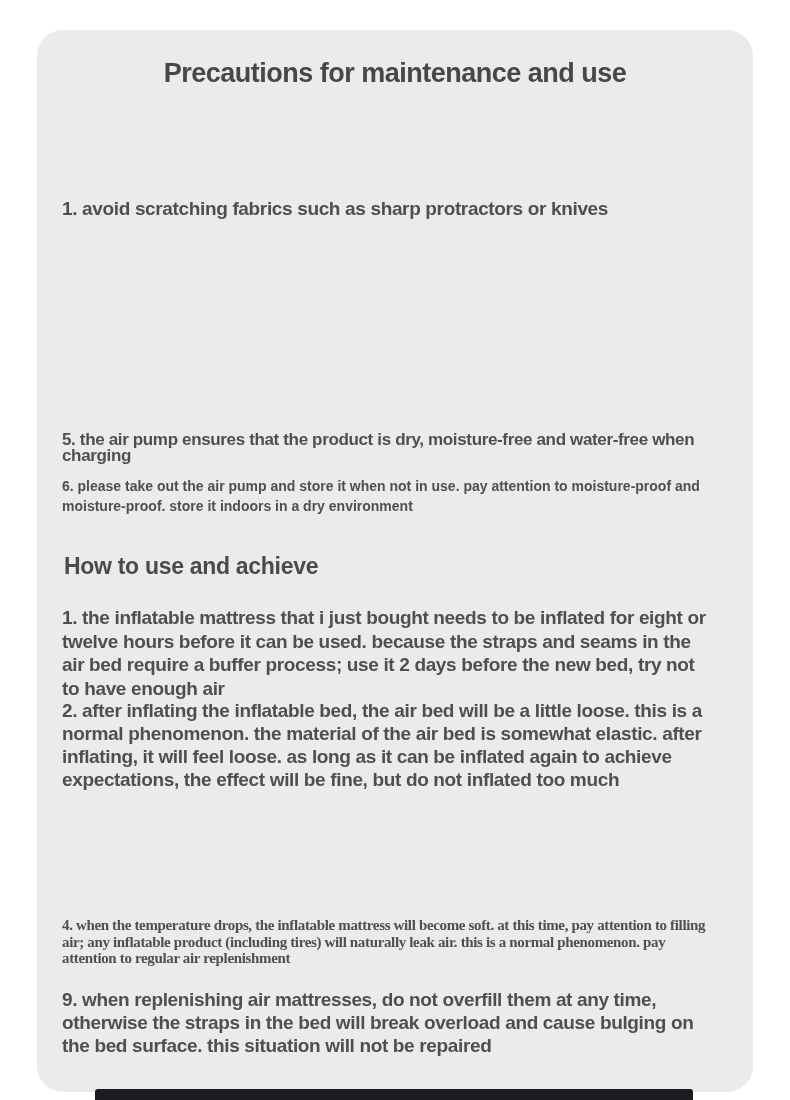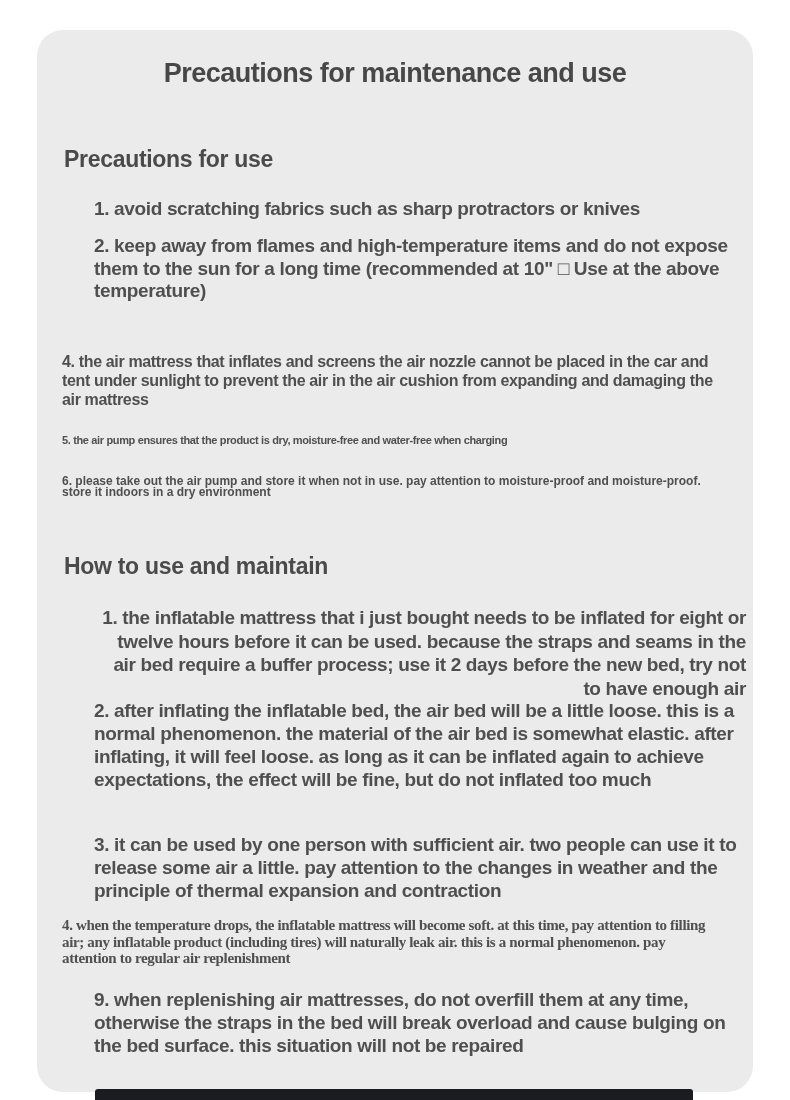--- a/index.html
+++ b/index.html
@@ -43,31 +43,31 @@
   .heading-1 { top: 146px; }
   .heading-2 { top: 553px; }
   .item {
     position: absolute;
     left: 62px;
     width: 652px;
     font-weight: bold;
     color: #4f4f4f;
     letter-spacing: -0.35px;
   }
-  .size-lg  { font-size: 19px;   line-height: 22.5px; margin-left: 32px; }
+  .size-lg  { font-size: 19px;   line-height: 22.5px; }
   .size-md  { font-size: 16px;   line-height: 19px;   }
-  .size-sm  { font-size: 11px; line-height: 16px;   }
-  .size-xs  { font-size: 12px;   line-height: 11px;   letter-spacing: 0; }
+  .size-sm  { font-size: 17px; line-height: 16px;   }
+  .size-xs  { font-size: 14px;   line-height: 20px;   letter-spacing: 0; }
   .s1-i1 { top: 198px; }
   .s1-i2 { top: 235px; }
   .s1-i3 { top: 315px; }
   .s1-i4 { top: 352px; }
   .s1-i5 { top: 432px; }
   .s1-i6 { top: 476px; }
-  .s2-i1 { top: 606px; line-height: 23.5px; text-align: right; }
+  .s2-i1 { top: 606px; line-height: 23.5px; }
   .s2-i2 { top: 699px; line-height: 23px; }
   .s2-i3 { top: 833px; line-height: 23px; }
   .s2-i4 { top: 917px; font-size: 15px; line-height: 16.5px; font-family: Liberation Serif, serif; }
   .s2-i5 { top: 988px; line-height: 23px; }
   .bottom-bar {
     position: absolute;
     left: 95px;
     top: 1089px;
     width: 598px;
     height: 11px;
@@ -77,31 +77,27 @@
 </style>
 </head>
 <body>
 
 <div class="page">
 
   <div class="card"></div>
 
   <div class="doc-title">Precautions for maintenance and use</div>
 
-  <div class="section-heading heading-1">Precautions for use</div>
 
   <div class="item size-lg s1-i1">1. avoid scratching fabrics such as sharp protractors or knives</div>
-  <div class="item size-lg s1-i2">2. keep away from flames and high-temperature items and do not expose them to the sun for a long time (recommended at 10" □ Use at the above temperature)</div>
-  <div class="item size-md s1-i4">4. the air mattress that inflates and screens the air nozzle cannot be placed in the car and tent under sunlight to prevent the air in the air cushion from expanding and damaging the air mattress</div>
   <div class="item size-sm s1-i5">5. the air pump ensures that the product is dry, moisture-free and water-free when charging</div>
   <div class="item size-xs s1-i6">6. please take out the air pump and store it when not in use. pay attention to moisture-proof and moisture-proof. store it indoors in a dry environment</div>
 
-  <div class="section-heading heading-2">How to use and maintain</div>
+  <div class="section-heading heading-2">How to use and achieve</div>
 
   <div class="item size-lg s2-i1">1. the inflatable mattress that i just bought needs to be inflated for eight or twelve hours before it can be used. because the straps and seams in the air bed require a buffer process; use it 2 days before the new bed, try not to have enough air</div>
   <div class="item size-lg s2-i2">2. after inflating the inflatable bed, the air bed will be a little loose. this is a normal phenomenon. the material of the air bed is somewhat elastic. after inflating, it will feel loose. as long as it can be inflated again to achieve expectations, the effect will be fine, but do not inflated too much</div>
-  <div class="item size-lg s2-i3">3. it can be used by one person with sufficient air. two people can use it to release some air a little. pay attention to the changes in weather and the principle of thermal expansion and contraction</div>
   <div class="item size-sm s2-i4">4. when the temperature drops, the inflatable mattress will become soft. at this time, pay attention to filling air; any inflatable product (including tires) will naturally leak air. this is a normal phenomenon. pay attention to regular air replenishment</div>
   <div class="item size-lg s2-i5">9. when replenishing air mattresses, do not overfill them at any time, otherwise the straps in the bed will break overload and cause bulging on the bed surface. this situation will not be repaired</div>
 
   <div class="bottom-bar"></div>
 
 </div>
 
 </body></html>

